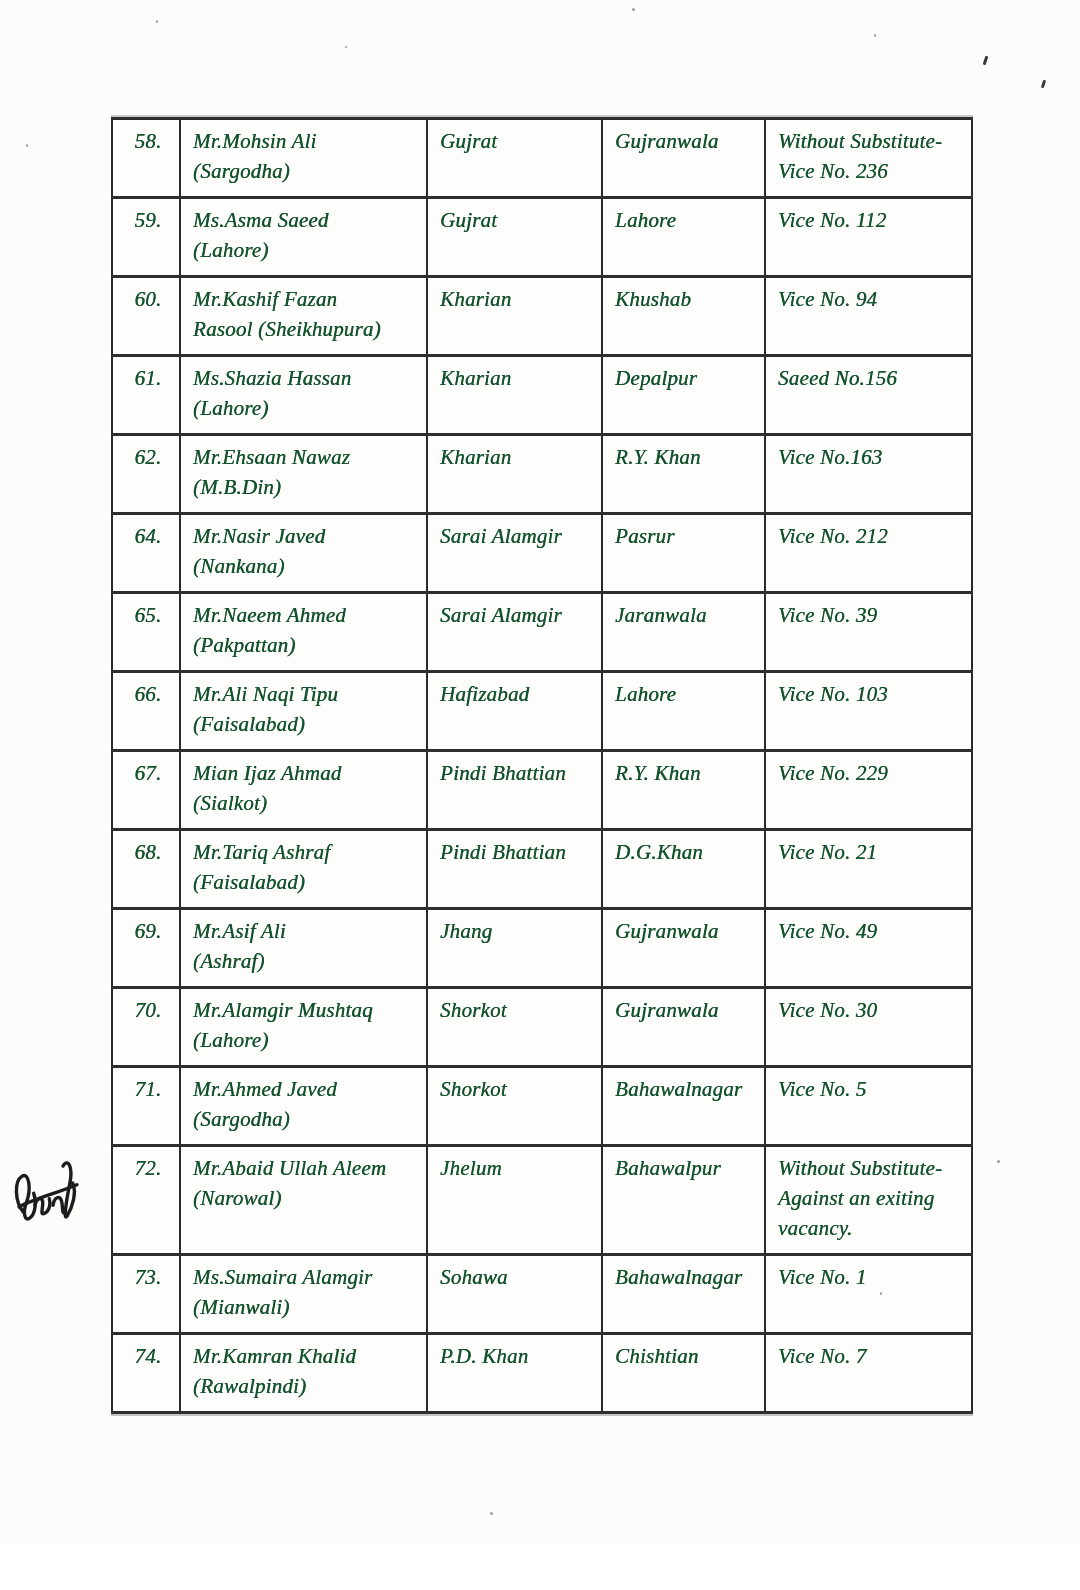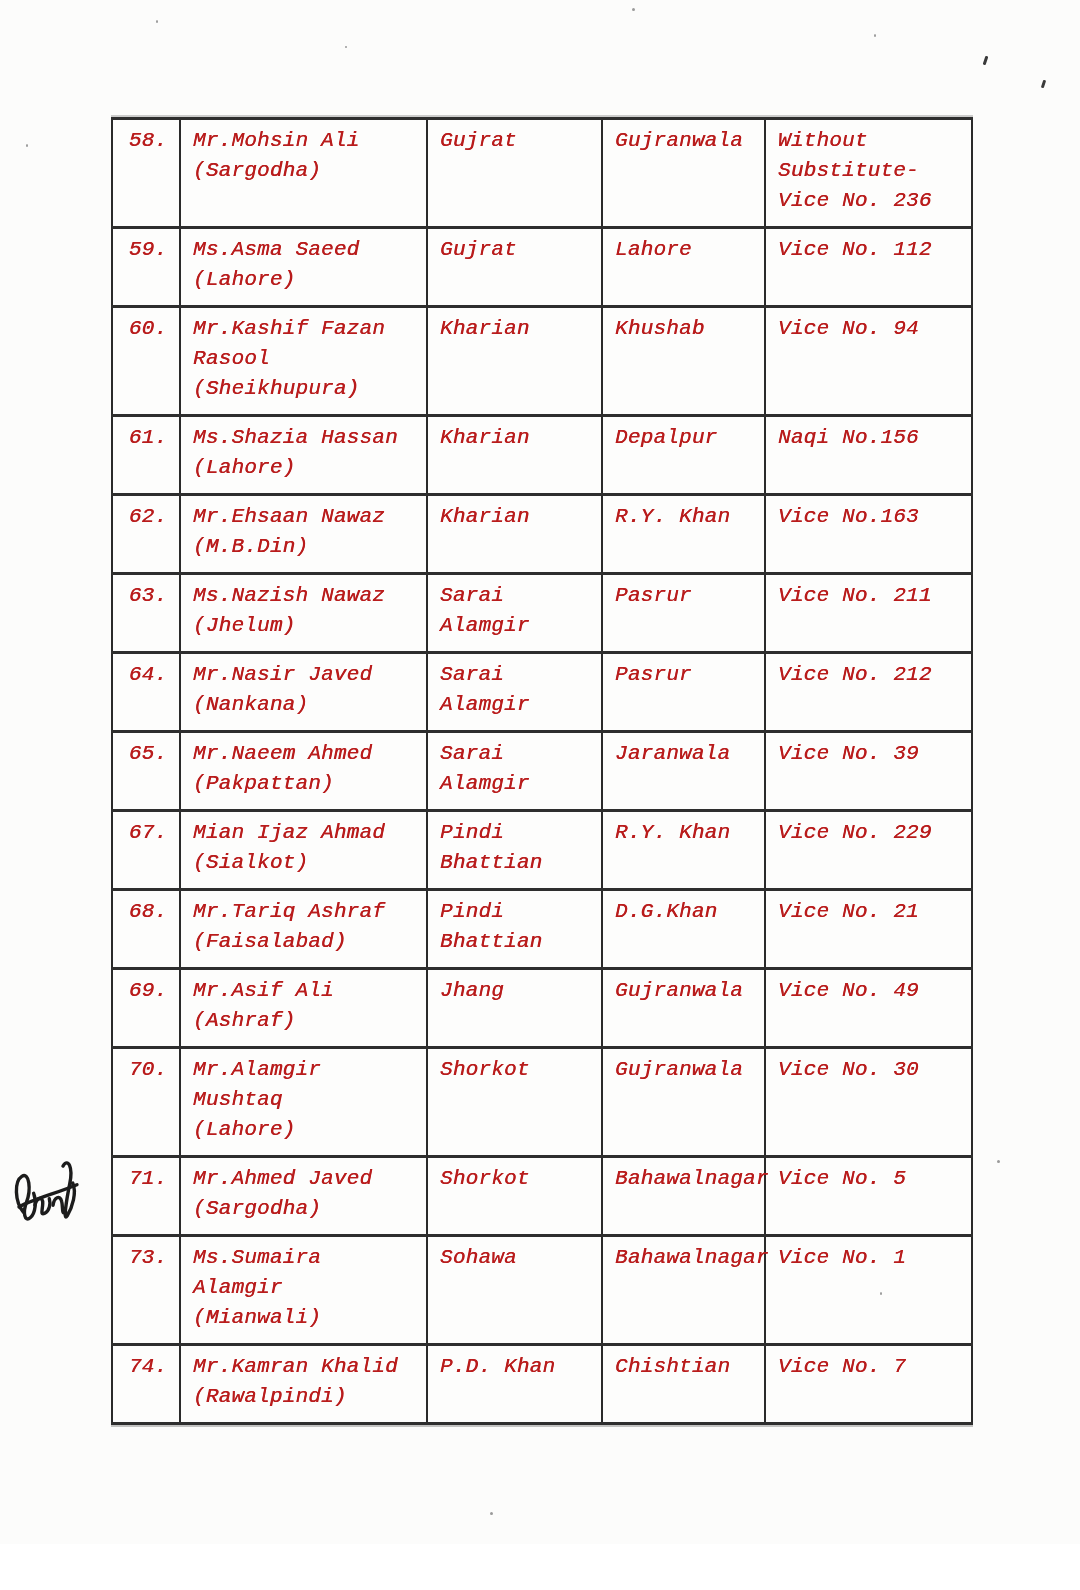--- a/index.html
+++ b/index.html
@@ -6,23 +6,23 @@
     margin: 0;
     padding: 0;
     background: #ffffff;
   }
   .page {
     position: relative;
     width: 1080px;
     height: 1544px;
     background: #fcfcfb;
     overflow: hidden;
-    font-family: Liberation Mono, monospace;
+    font-family: Liberation Serif, serif;
     font-style: italic;
-    color: #b91c1c;
+    color: #14532d;
   }
   
   table.doc-table {
     position: absolute;
     left: 111px;
     top: 117px;
     width: 860px;
     border-collapse: collapse;
     table-layout: fixed;
     background: #fdfdfc;
@@ -123,55 +123,55 @@
       <td class="c-from">Kharian</td>
       <td class="c-to">Khushab</td>
       <td class="c-remarks">Vice No. 94</td>
     </tr>
         <tr>
       <td class="c-no">61.</td>
       <td class="c-name">Ms.Shazia Hassan
 (Lahore)</td>
       <td class="c-from">Kharian</td>
       <td class="c-to">Depalpur</td>
-      <td class="c-remarks">Naqi No.156</td>
+      <td class="c-remarks">Saeed No.156</td>
     </tr>
         <tr>
       <td class="c-no">62.</td>
       <td class="c-name">Mr.Ehsaan Nawaz
 (M.B.Din)</td>
       <td class="c-from">Kharian</td>
       <td class="c-to">R.Y. Khan</td>
       <td class="c-remarks">Vice No.163</td>
     </tr>
         <tr>
-      <td class="c-no">63.</td>
-      <td class="c-name">Ms.Nazish Nawaz
-(Jhelum)</td>
-      <td class="c-from">Sarai Alamgir</td>
-      <td class="c-to">Pasrur</td>
-      <td class="c-remarks">Vice No. 211</td>
-    </tr>
-        <tr>
       <td class="c-no">64.</td>
       <td class="c-name">Mr.Nasir Javed
 (Nankana)</td>
       <td class="c-from">Sarai Alamgir</td>
       <td class="c-to">Pasrur</td>
       <td class="c-remarks">Vice No. 212</td>
     </tr>
         <tr>
       <td class="c-no">65.</td>
       <td class="c-name">Mr.Naeem Ahmed
 (Pakpattan)</td>
       <td class="c-from">Sarai Alamgir</td>
       <td class="c-to">Jaranwala</td>
       <td class="c-remarks">Vice No. 39</td>
     </tr>
         <tr>
+      <td class="c-no">66.</td>
+      <td class="c-name">Mr.Ali Naqi Tipu
+(Faisalabad)</td>
+      <td class="c-from">Hafizabad</td>
+      <td class="c-to">Lahore</td>
+      <td class="c-remarks">Vice No. 103</td>
+    </tr>
+        <tr>
       <td class="c-no">67.</td>
       <td class="c-name">Mian Ijaz Ahmad
 (Sialkot)</td>
       <td class="c-from">Pindi Bhattian</td>
       <td class="c-to">R.Y. Khan</td>
       <td class="c-remarks">Vice No. 229</td>
     </tr>
         <tr>
       <td class="c-no">68.</td>
       <td class="c-name">Mr.Tariq Ashraf
@@ -196,20 +196,30 @@
       <td class="c-to">Gujranwala</td>
       <td class="c-remarks">Vice No. 30</td>
     </tr>
         <tr>
       <td class="c-no">71.</td>
       <td class="c-name">Mr.Ahmed Javed
 (Sargodha)</td>
       <td class="c-from">Shorkot</td>
       <td class="c-to">Bahawalnagar</td>
       <td class="c-remarks">Vice No. 5</td>
+    </tr>
+        <tr>
+      <td class="c-no">72.</td>
+      <td class="c-name">Mr.Abaid Ullah Aleem
+(Narowal)</td>
+      <td class="c-from">Jhelum</td>
+      <td class="c-to">Bahawalpur</td>
+      <td class="c-remarks">Without Substitute-
+Against an exiting
+vacancy.</td>
     </tr>
         <tr>
       <td class="c-no">73.</td>
       <td class="c-name">Ms.Sumaira Alamgir
 (Mianwali)</td>
       <td class="c-from">Sohawa</td>
       <td class="c-to">Bahawalnagar</td>
       <td class="c-remarks">Vice No. 1</td>
     </tr>
         <tr>

